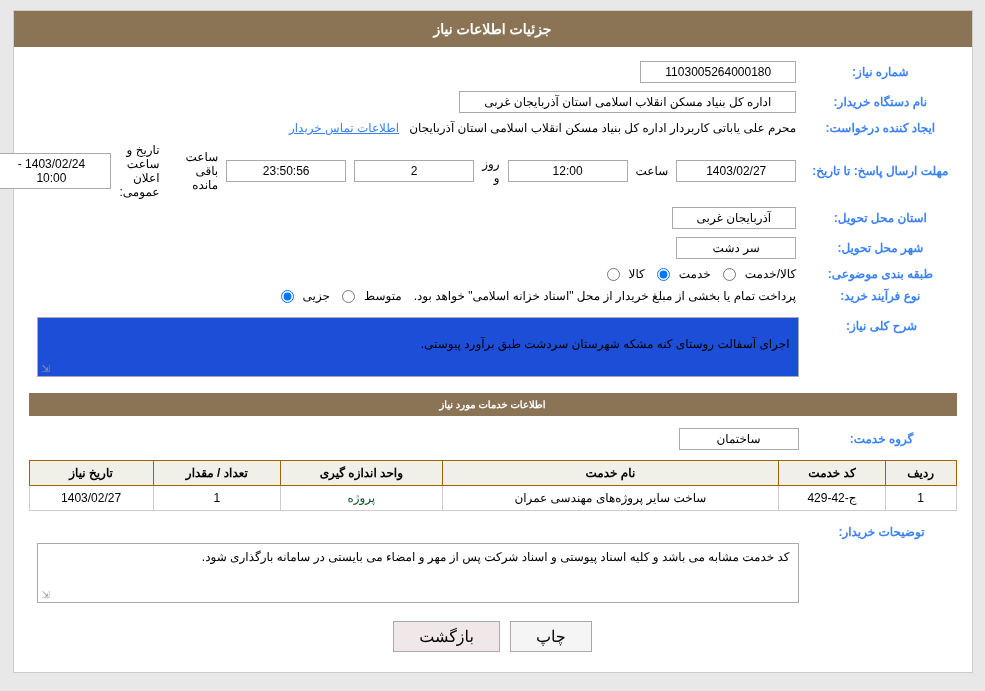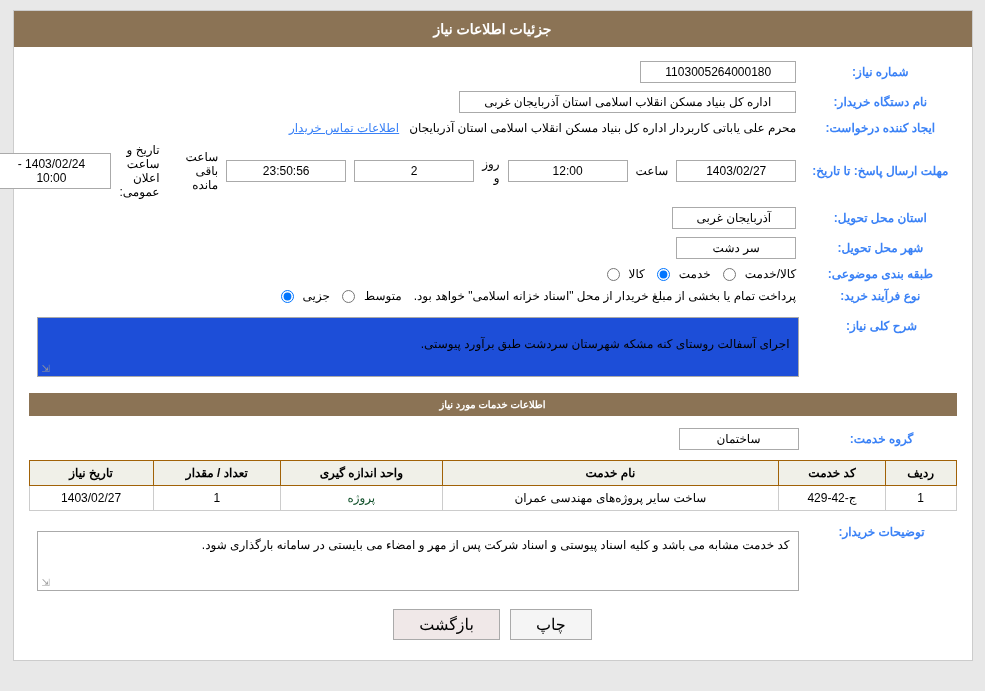--- a/index.html
+++ b/index.html
@@ -124,21 +124,21 @@
       background: #fafafa;
     }
     .notes-box {
       border: 1px solid #aaa;
       padding: 6px 8px;
       min-height: 60px;
       text-align: right;
       background: #fff;
       width: 100%;
       position: relative;
-      margin-top: 8px;
+      margin-top: 20px;
     }
     .notes-box::after {
       content: '⇲';
       position: absolute;
       bottom: 2px;
       left: 4px;
       color: #999;
       font-size: 10px;
     }
     .btn-row {

